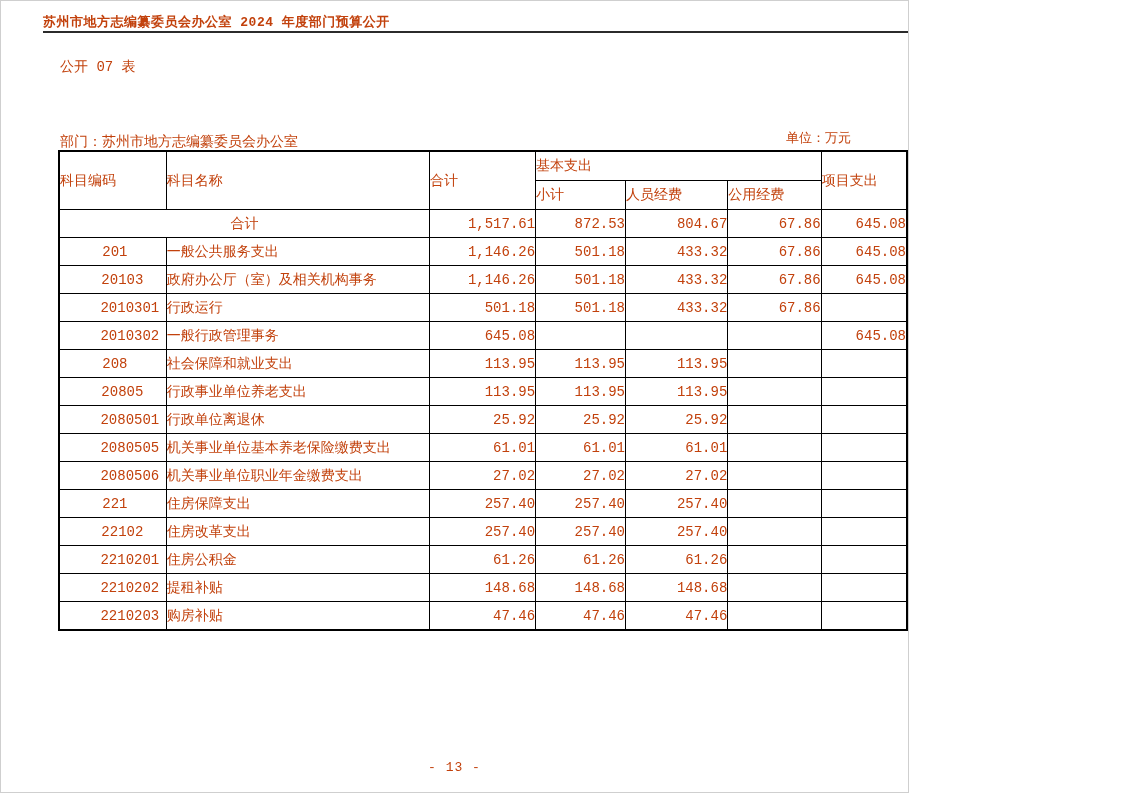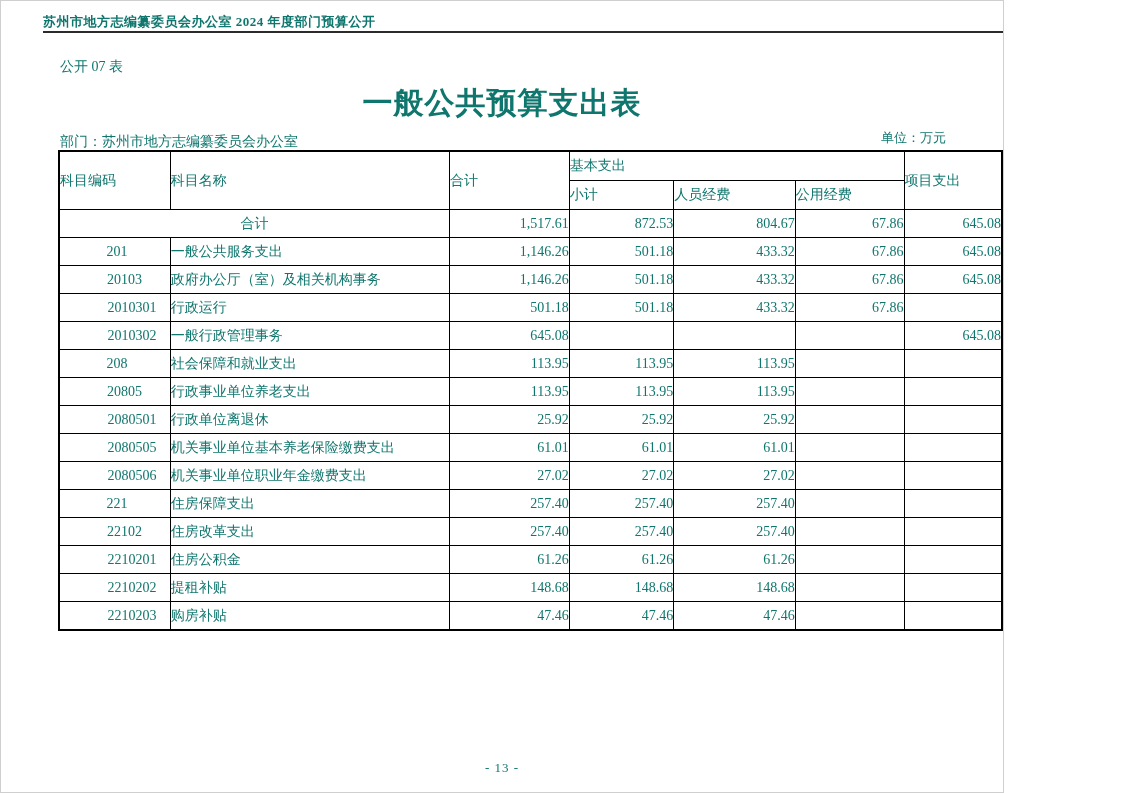--- a/index.html
+++ b/index.html
@@ -1,22 +1,22 @@
 <!DOCTYPE html>
 <html><head>
 <meta charset="utf-8">
 <style>
   html, body { margin: 0; padding: 0; background: #ffffff; }
   .page {
     position: relative;
-    width: 1004px;
+    width: 909px;
     height: 793px;
     background: #ffffff;
-    color: #0f766e;
-    font-family: Liberation Serif, serif;
+    color: #c2410c;
+    font-family: Liberation Mono, monospace;
     box-sizing: border-box;
     border: 1px solid #cfcfcf;
     overflow: hidden;
   }
   .doc-header {
     position: absolute;
     left: 42px;
     top: 12px;
     font-size: 13px;
     font-weight: bold;
@@ -98,21 +98,20 @@
 </head>
 <body>
 
 <div class="page">
 
   <div class="doc-header">苏州市地方志编纂委员会办公室 2024 年度部门预算公开</div>
   <div class="doc-header-rule"></div>
 
   <div class="table-label">公开 07 表</div>
 
-  <div class="page-title">一般公共预算支出表</div>
 
   <div class="dept-line">部门：苏州市地方志编纂委员会办公室</div>
   <div class="unit-line">单位：万元</div>
 
   <table class="budget">
     <colgroup>
       <col style="width:116px">
       <col style="width:289px">
       <col style="width:132px">
       <col style="width:116px">

